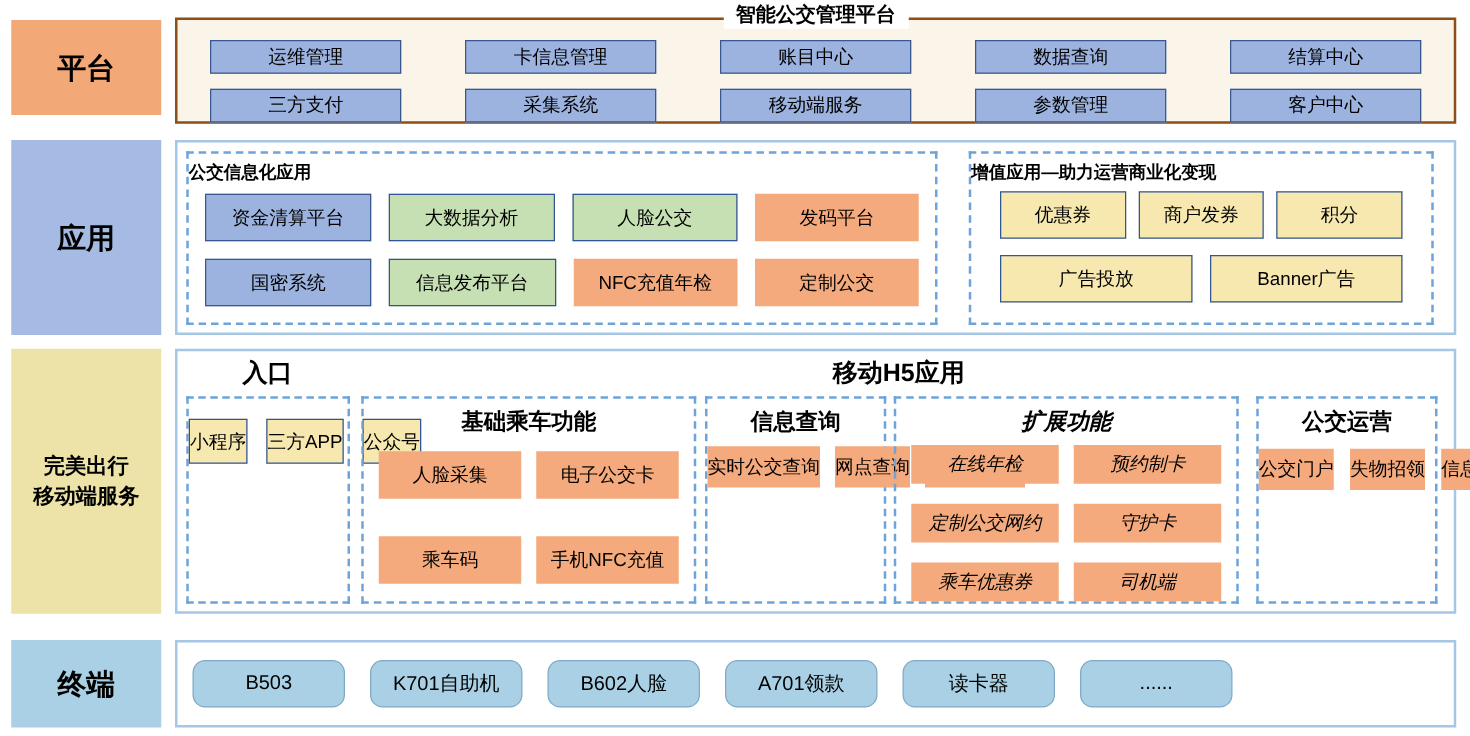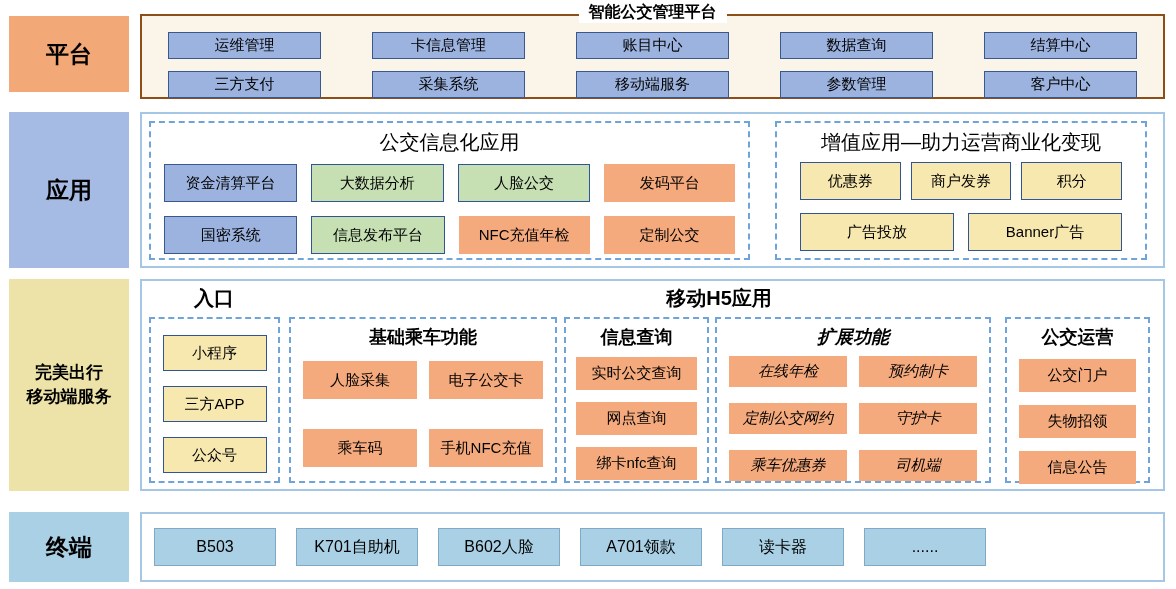--- a/index.html
+++ b/index.html
@@ -34,58 +34,58 @@
 
   
   .p-row { position: absolute; left: 26px; right: 26px; display: flex; justify-content: space-between; }
   .p-row1 { top: 16px; } .p-row2 { top: 55px; gap: 32px; }
   .p-row .btn { width: 153px; height: 27px; }
 
   
   .dash { position: absolute; border: 2px dashed #6ea4d9; }
   .busisys { left: 7px; top: 7px; width: 601px; height: 139px; }
   .valueadd { left: 633px; top: 7px; width: 372px; height: 139px; }
-  .dash-title { text-align: center; font-size: 20px; font-weight: normal; margin-top: 6px; }
+  .dash-title { font-size: 14px; font-weight: bold; margin-top: 6px; }
   .a-row { display: flex; gap: 14px; padding: 0 13px; margin-top: 8px; }
   .a-row .btn { flex: 1; height: 38px; }
   .a-row2 { margin-top: 14px; justify-content: center; }
   .v-row1 { display: flex; gap: 10px; padding: 0 23px; margin-top: 6px; }
   .v-row1 .btn { flex: 1; height: 38px; }
   .v-row2 { display: flex; gap: 14px; padding: 0 23px; margin-top: 13px; }
   .v-row2 .btn { flex: 1; height: 38px; }
 
   
   .sec-title { position: absolute; top: 4px; font-size: 20px; font-weight: bold; white-space: nowrap; }
   .entry-title { left: 72px; transform: translateX(-50%); }
   .h5-title { left: 577px; transform: translateX(-50%); }
   .m-box { position: absolute; top: 36px; height: 166px; border: 2px dashed #6ea4d9; }
   .m-box .g-title { text-align: center; font-size: 18px; font-weight: bold; margin-top: 6px; }
   .box-entry { left: 7px;   width: 131px; }
   .box-basic { left: 147px; width: 268px; }
   .box-info  { left: 422px; width: 145px; }
   .box-ext   { left: 573px; width: 276px; font-style: italic; }
   .box-ops   { left: 863px; width: 145px; }
 
-  .stack { display: flex; flex-direction: column; align-items: center; }
+  .stack { display: flex; flex-direction: row; align-items: center; }
   .entry-stack { padding-top: 16px; gap: 15px; }
   .entry-stack .btn { width: 104px; height: 36px; }
   .info-stack { margin-top: 8px; gap: 12px; }
   .info-stack .btn { width: 121px; height: 33px; }
   .ops-stack { margin-top: 10px; gap: 13px; }
   .ops-stack .btn { width: 117px; height: 33px; }
 
   .grid2 { display: grid; grid-template-columns: 1fr 1fr; padding: 0 12px; }
   .basic-grid { margin-top: 12px; column-gap: 12px; row-gap: 30px; }
   .basic-grid .btn { height: 38px; }
   .ext-grid { margin-top: 7px; column-gap: 12px; row-gap: 16px; }
   .ext-grid .btn { height: 31px; }
 
   
   .t-row { display: flex; align-items: center; height: 100%; padding-left: 12px; gap: 20px; }
-  .t-row .btn { width: 122px; height: 38px; }
+  .t-row .btn { width: 122px; height: 38px; border-radius: 10px; }
 </style>
 </head>
 <body>
 
 <div class="page">
 
   <div class="row-label label-platform">
     <span>平台</span>
   </div>
   <div class="row-label label-app">

